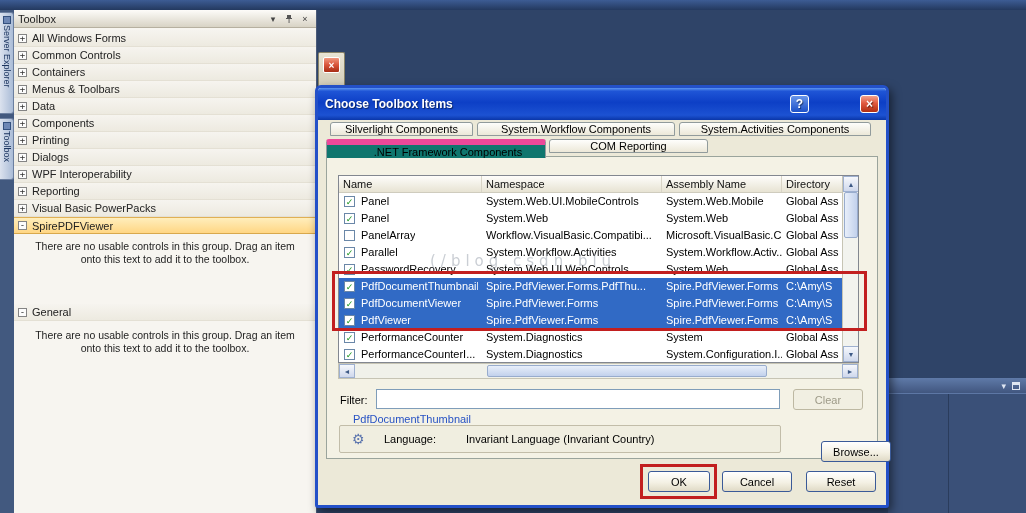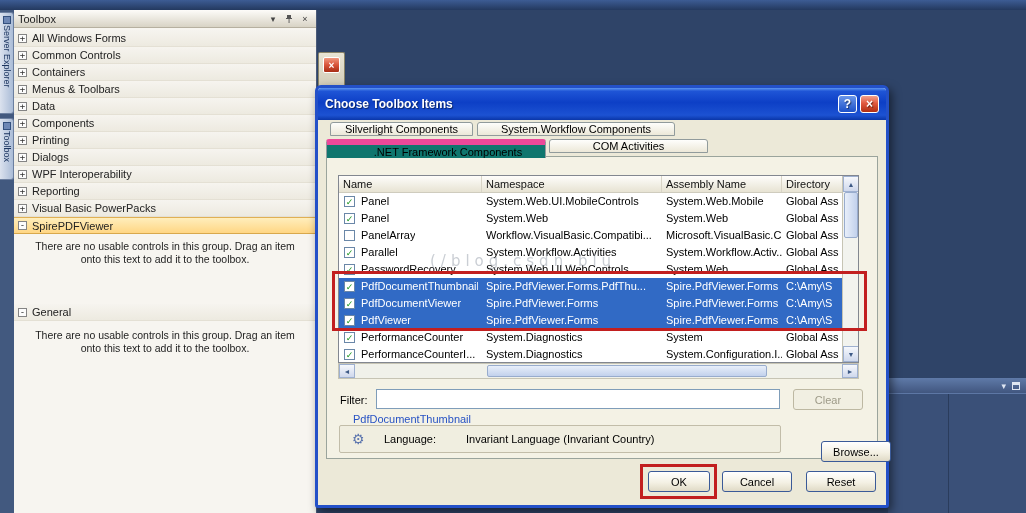--- a/index.html
+++ b/index.html
@@ -58,21 +58,21 @@
                  background:#3a5078; border-top:1px solid #5d77a5; }
   .right-panel .vline { position:absolute; left:60px; top:0; width:1px; height:100%; background:#2a3c5c; }
 
   
   .dialog { position:absolute; left:315px; top:85px; width:574px; height:423px; z-index:10;
             background:#ece9d8; border:3px solid #2350c8; border-radius:6px 6px 3px 3px;
             box-shadow:3px 4px 10px rgba(0,0,0,.5); }
   .dlg-title { position:absolute; left:0; top:0; width:568px; height:32px; border-radius:3px 3px 0 0;
                background:linear-gradient(#5c95f0 0%,#1f55d6 10%,#0d3fc6 45%,#1c52d2 85%,#0a36a8 100%);
                color:#fff; font-weight:bold; font-size:12px; display:flex; align-items:center; padding:12px 7px;
-               text-shadow:1px 1px 1px rgba(0,0,0,.5); }
+               text-shadow:1px 1px 1px rgba(0,0,0,.5);gap:48px; }
   .dlg-title .ttl { flex:1; }
   .tbtn { width:19px; height:18px; border:1px solid #fff; border-radius:3px; margin-left:3px; color:#fff;
           font-weight:bold; font-size:12px; display:flex; align-items:center; justify-content:center; }
   .tbtn.help { background:linear-gradient(#6a96ea,#1c50c8); }
   .tbtn.close { background:linear-gradient(#f2a18c,#e25a40 45%,#b02e12); }
 
   .tabs { position:absolute; display:flex; }
   .tabs-back  { top:34px; left:12px; gap:4px; }
   .tabs-front { top:51px; left:8px;  gap:3px; }
   .tab { height:14px; background:linear-gradient(#fefefc,#ece8d8); border:1px solid #919b9c;
@@ -259,24 +259,25 @@
   <div class="dialog">
     <div class="dlg-title">
       <span class="ttl">Choose Toolbox Items</span>
       <span class="tbtn help">?</span>
       <span class="tbtn close">×</span>
     </div>
 
     <div class="tabs tabs-back">
         <div class="tab">Silverlight Components</div>
         <div class="tab">System.Workflow Components</div>
+        <div class="tab">System.Activities Components</div>
       </div>
     <div class="tabs tabs-front">
         <div class="tab active">.NET Framework Components</div>
-        <div class="tab">COM Activities</div>
+        <div class="tab">COM Reporting</div>
       </div>
 
     <div class="tabpage">
 
       <div class="lv">
         <div class="lv-head">
           <span class="hc w-name">Name</span>
           <span class="hc w-ns">Namespace</span>
           <span class="hc w-asm">Assembly Name</span>
           <span class="hc w-dir">Directory</span>

